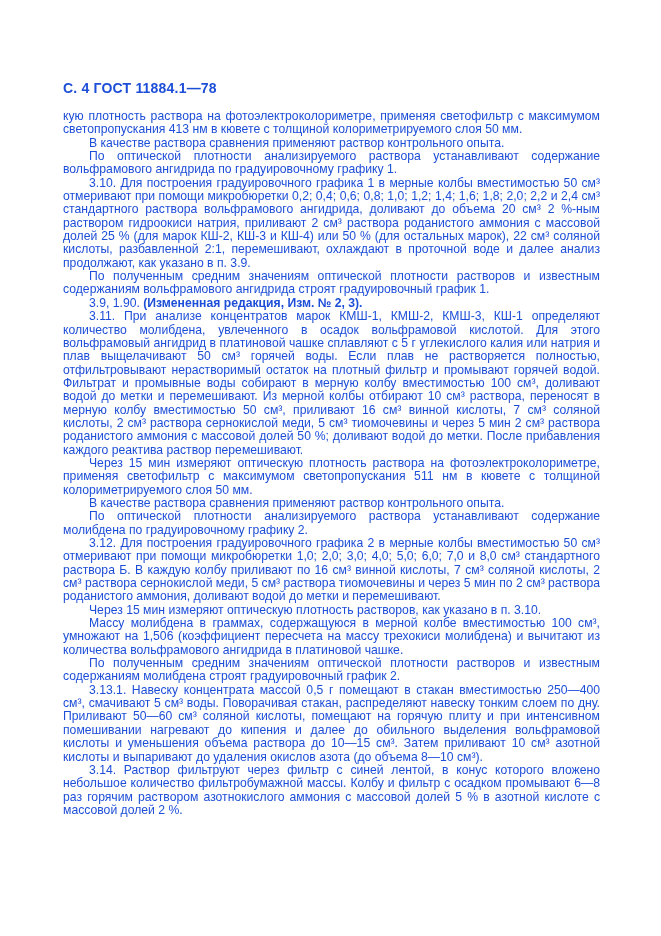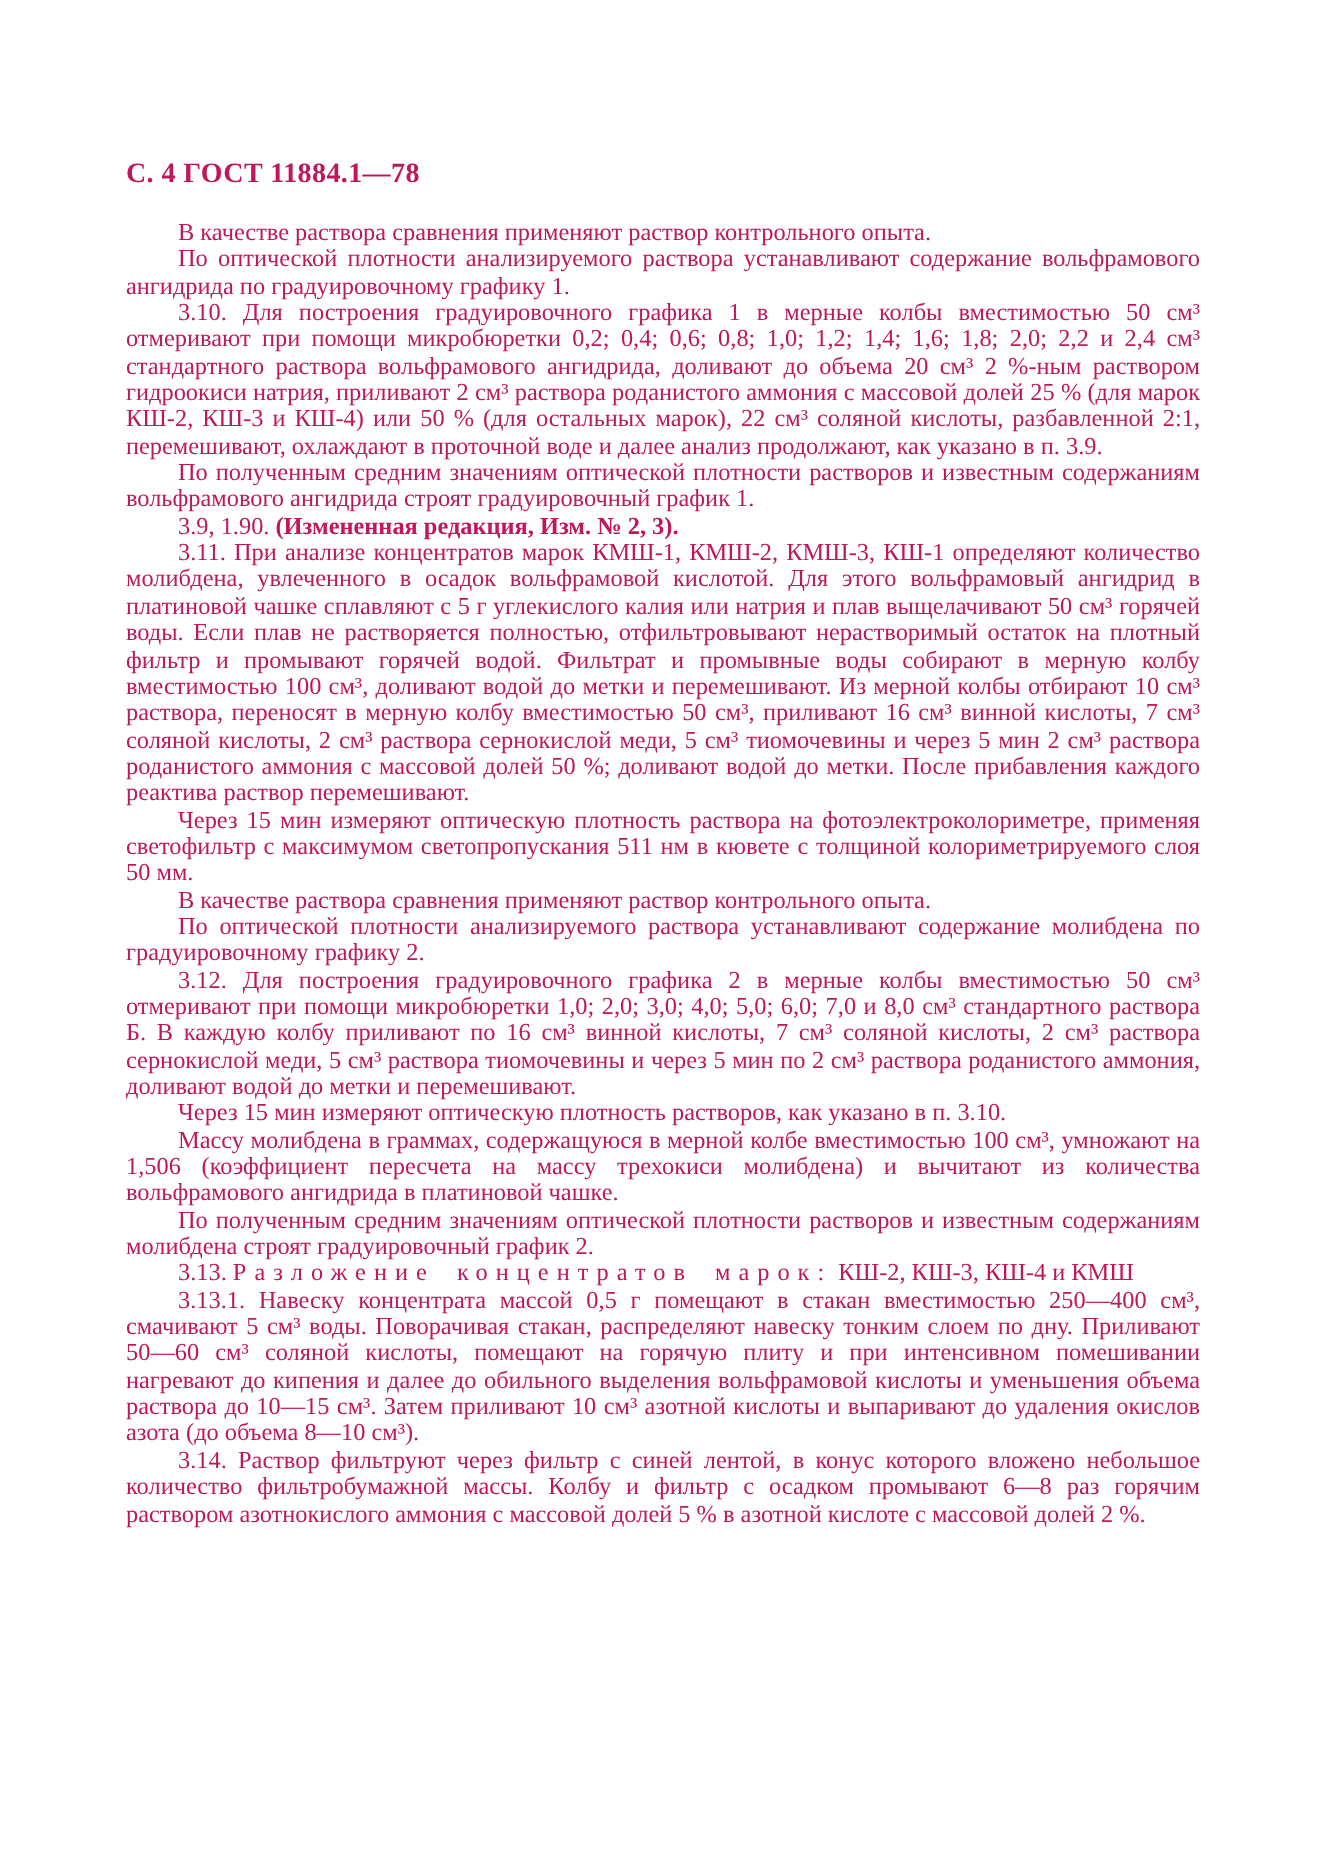--- a/index.html
+++ b/index.html
@@ -5,22 +5,22 @@
   html, body {
     margin: 0;
     padding: 0;
     background: #ffffff;
   }
   .page {
     position: relative;
     width: 661px;
     height: 936px;
     background: #ffffff;
-    color: #be185d;
-    font-family: Liberation Serif, serif;
+    color: #1d4ed8;
+    font-family: Liberation Sans, sans-serif;
     overflow: hidden;
   }
   .running-header {
     position: absolute;
     left: 63px;
     top: 80px;
     font-size: 14px;
     font-weight: bold;
     letter-spacing: 0.2px;
     white-space: nowrap;
@@ -51,20 +51,21 @@
 </style>
 </head>
 <body>
 
 <div class="page">
 
   <div class="running-header">С. 4 ГОСТ 11884.1—78</div>
 
   <div class="content">
 
+    <p class="para">кую плотность раствора на фотоэлектроколориметре, применяя светофильтр с максимумом светопропускания 413 нм в кювете с толщиной колориметрируемого слоя 50 мм.</p>
 
 
     <p class="para indent">В качестве раствора сравнения применяют раствор контрольного опыта.</p>
 
     <p class="para indent">По оптической плотности анализируемого раствора устанавливают содержание вольфрамового ангидрида по градуировочному графику 1.</p>
 
     <p class="para indent">3.10. Для построения градуировочного графика 1 в мерные колбы вместимостью 50 см³ отмеривают при помощи микробюретки 0,2; 0,4; 0,6; 0,8; 1,0; 1,2; 1,4; 1,6; 1,8; 2,0; 2,2 и 2,4 см³ стандартного раствора вольфрамового ангидрида, доливают до объема 20 см³ 2 %-ным раствором гидроокиси натрия, приливают 2 см³ раствора роданистого аммония с массовой долей 25 % (для марок КШ-2, КШ-3 и КШ-4) или 50 % (для остальных марок), 22 см³ соляной кислоты, разбавленной 2:1, перемешивают, охлаждают в проточной воде и далее анализ продолжают, как указано в п. 3.9.</p>
 
     <p class="para indent">По полученным средним значениям оптической плотности растворов и известным содержаниям вольфрамового ангидрида строят градуировочный график 1.</p>
 
@@ -80,21 +81,20 @@
 
 
     <p class="para indent">3.12. Для построения градуировочного графика 2 в мерные колбы вместимостью 50 см³ отмеривают при помощи микробюретки 1,0; 2,0; 3,0; 4,0; 5,0; 6,0; 7,0 и 8,0 см³ стандартного раствора Б. В каждую колбу приливают по 16 см³ винной кислоты, 7 см³ соляной кислоты, 2 см³ раствора сернокислой меди, 5 см³ раствора тиомочевины и через 5 мин по 2 см³ раствора роданистого аммония, доливают водой до метки и перемешивают.</p>
 
     <p class="para indent">Через 15 мин измеряют оптическую плотность растворов, как указано в п. 3.10.</p>
 
     <p class="para indent">Массу молибдена в граммах, содержащуюся в мерной колбе вместимостью 100 см³, умножают на 1,506 (коэффициент пересчета на массу трехокиси молибдена) и вычитают из количества вольфрамового ангидрида в платиновой чашке.</p>
 
     <p class="para indent">По полученным средним значениям оптической плотности растворов и известным содержаниям молибдена строят градуировочный график 2.</p>
 
-    <p class="para indent"><span>3.13. </span><span class="sperr">Разложение концентратов марок:</span><span> КШ-2, КШ-3, КШ-4 и КМШ</span></p>
 
     <p class="para indent">3.13.1. Навеску концентрата массой 0,5 г помещают в стакан вместимостью 250—400 см³, смачивают 5 см³ воды. Поворачивая стакан, распределяют навеску тонким слоем по дну. Приливают 50—60 см³ соляной кислоты, помещают на горячую плиту и при интенсивном помешивании нагревают до кипения и далее до обильного выделения вольфрамовой кислоты и уменьшения объема раствора до 10—15 см³. Затем приливают 10 см³ азотной кислоты и выпаривают до удаления окислов азота (до объема 8—10 см³).</p>
 
 
     <p class="para indent">3.14. Раствор фильтруют через фильтр с синей лентой, в конус которого вложено небольшое количество фильтробумажной массы. Колбу и фильтр с осадком промывают 6—8 раз горячим раствором азотнокислого аммония с массовой долей 5 % в азотной кислоте с массовой долей 2 %.</p>
 
   </div>
 </div>
 
 </body></html>

